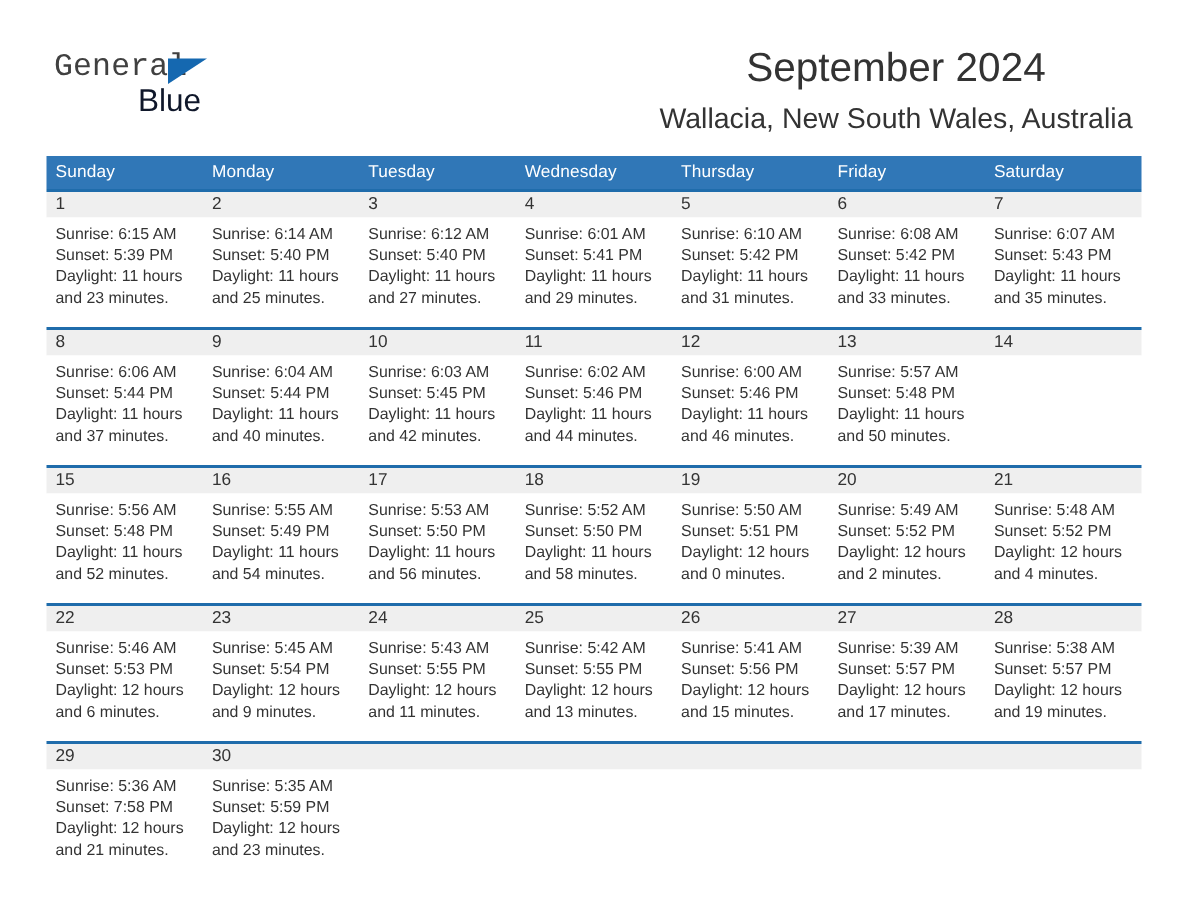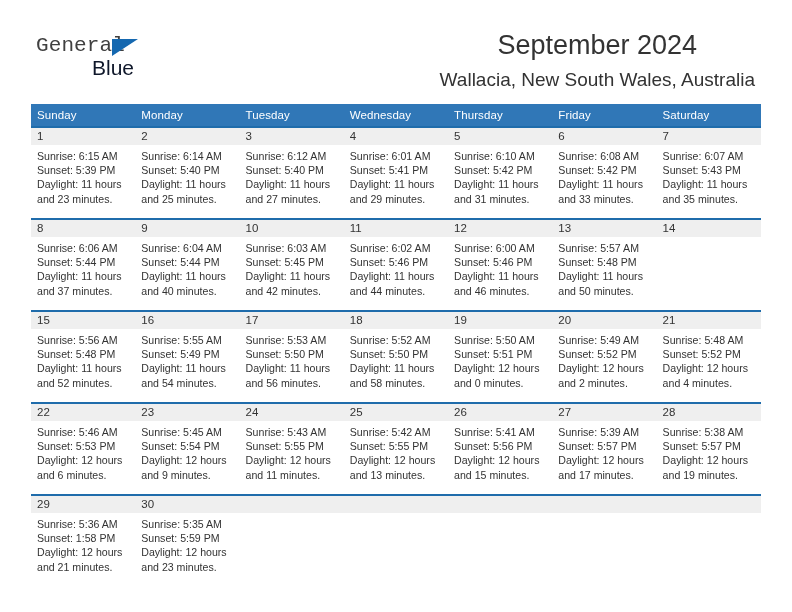--- a/index.html
+++ b/index.html
@@ -381,21 +381,21 @@
         <div class="num">30</div>
         <div class="num"></div>
         <div class="num"></div>
         <div class="num"></div>
         <div class="num"></div>
         <div class="num"></div>
       </div>
       <div class="bodyrow">
         <div class="cell">
           <div class="line">Sunrise: 5:36 AM</div>
-          <div class="line">Sunset: 1:58 PM</div>
+          <div class="line">Sunset: 7:58 PM</div>
           <div class="daylight">Daylight: 12 hours and 21 minutes.</div>
         </div>
         <div class="cell">
           <div class="line">Sunrise: 5:35 AM</div>
           <div class="line">Sunset: 5:59 PM</div>
           <div class="daylight">Daylight: 12 hours and 23 minutes.</div>
         </div>
         <div class="cell"></div>
         <div class="cell"></div>
         <div class="cell"></div>

